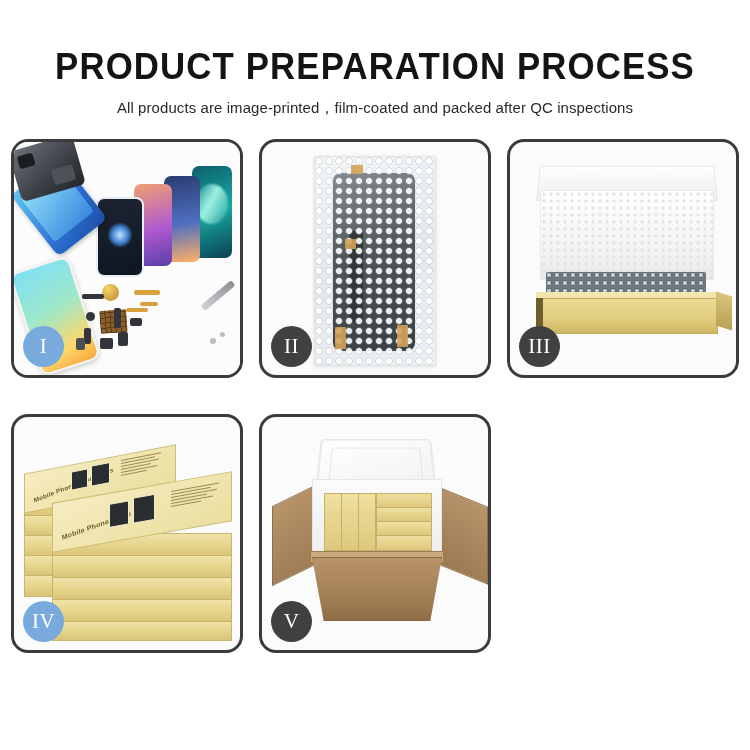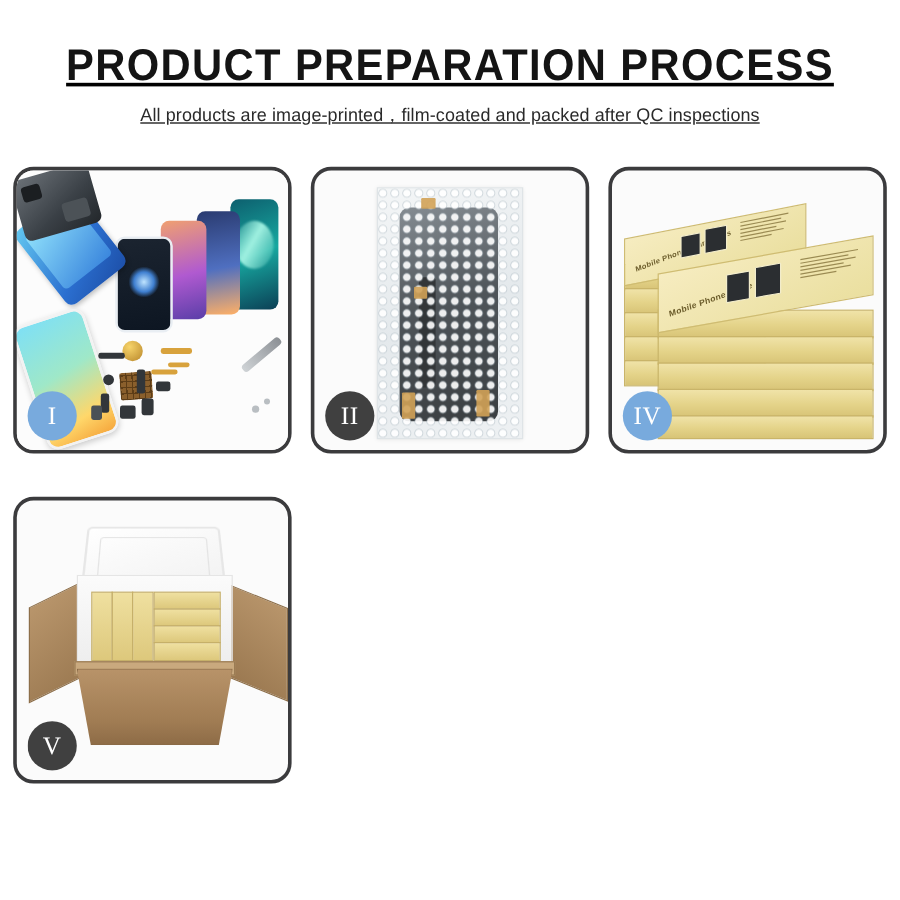--- a/index.html
+++ b/index.html
@@ -5,23 +5,22 @@
   html,body{margin:0;padding:0;}
   body{
     width:750px;height:750px;
     background:#ffffff;
     font-family:"Liberation Sans", sans-serif;
     overflow:hidden;
     position:relative;
   }
   .header{
     width:750px;
-    padding-top:36px;
+    padding-top:48px;
     text-align:center;
-    text-decoration:underline;
   }
   .title{
     font-family:"Liberation Sans", sans-serif;
     font-size:37px;
     font-weight:700;
     letter-spacing:1.2px;
     color:#141414;
     line-height:1.05;
     transform:scaleX(0.94);
     white-space:nowrap;
@@ -376,20 +375,32 @@
         <div class="bubbles"></div>
         <div class="tape" style="left:36px;top:8px;width:12px;height:9px;"></div>
         <div class="tape" style="left:30px;top:82px;width:11px;height:10px;"></div>
         <div class="tape" style="left:20px;top:170px;width:11px;height:22px;"></div>
         <div class="tape" style="left:82px;top:168px;width:11px;height:22px;"></div>
       </div>
     </div>
     <div class="badge">II</div>
   </div>
 
+  <div class="panel">
+    <div class="stage">
+      <div class="box3-outerflap"></div>
+      <div class="foam-back"></div>
+      <div class="bubble-fill"></div>
+      <div class="box3-lip"></div>
+      <div class="box3-front"></div>
+      <div class="box3-dark"></div>
+      <div class="box3-side"></div>
+    </div>
+    <div class="badge">III</div>
+  </div>
 
   <div class="panel">
     <div class="stage">
       <div class="stack">
 
         <div class="sbox" style="left:2px;top:58px;width:116px;height:20px;"></div>
         <div class="sbox" style="left:2px;top:78px;width:116px;height:20px;"></div>
         <div class="sbox" style="left:2px;top:98px;width:116px;height:20px;"></div>
         <div class="sbox" style="left:2px;top:118px;width:116px;height:20px;"></div>
         <div class="sbox" style="left:2px;top:138px;width:116px;height:20px;"></div>

